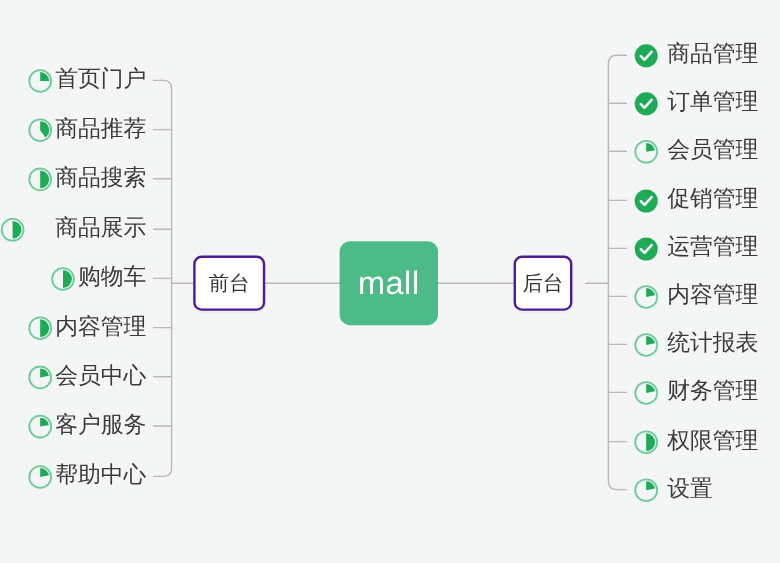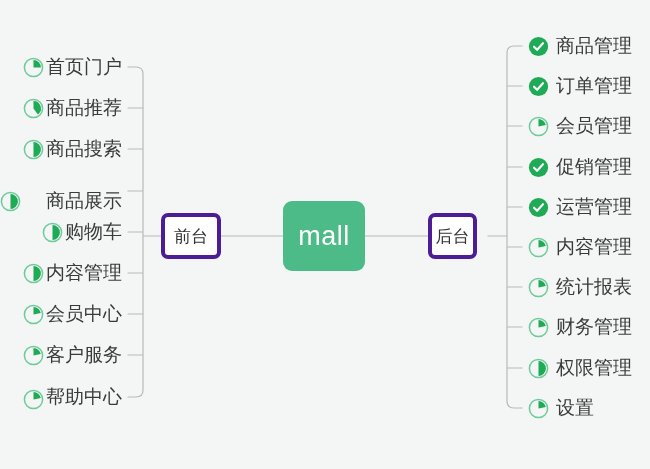--- a/index.html
+++ b/index.html
@@ -59,21 +59,21 @@
     height: 21px;
     flex: 0 0 21px;
     position: relative;
   }
   .icon svg { display: block; }
 
   
   .node {
     position: absolute;
     background: #ffffff;
-    border: 4px solid #4c1d95;
+    border: 2px solid #4c1d95;
     border-radius: 7px;
     box-sizing: border-box;
     display: flex;
     align-items: center;
     justify-content: center;
     font-size: 17px;
     color: #333333;
     box-shadow: 0 1px 1px rgba(0,0,0,0.03);
   }
   .root {
@@ -133,21 +133,21 @@
       </div>
       <div class="leaf leaf-left" style="top: 136px; left: 0px; width: 122px;">
         <span class="icon">
           <svg width="21" height="21" viewBox="0 0 21 21" xmlns="http://www.w3.org/2000/svg">
       <circle cx="10.5" cy="10.5" r="9.1" fill="none" stroke="#6dcb9b" stroke-width="1.5"></circle>
       <path d="M 10.5 10.5 L 10.5 3.0999999999999996 A 7.4 7.4 0 0 1 10.50 17.90 Z" fill="#1faa55"></path>
     </svg>
         </span>
         <span class="leaf-label">商品搜索</span>
       </div>
-      <div class="leaf leaf-left" style="top: 188px; left: 0px; width: 122px; gap: 23px;">
+      <div class="leaf leaf-left" style="top: 178px; left: 0px; width: 122px; gap: 23px;">
         <span class="icon">
           <svg width="21" height="21" viewBox="0 0 21 21" xmlns="http://www.w3.org/2000/svg">
       <circle cx="10.5" cy="10.5" r="9.1" fill="none" stroke="#6dcb9b" stroke-width="1.5"></circle>
       <path d="M 10.5 10.5 L 10.5 3.0999999999999996 A 7.4 7.4 0 0 1 10.50 17.90 Z" fill="#1faa55"></path>
     </svg>
         </span>
         <span class="leaf-label">商品展示</span>
       </div>
       <div class="leaf leaf-left" style="top: 219px; left: 0px; width: 122px;">
         <span class="icon">
@@ -178,21 +178,21 @@
       </div>
       <div class="leaf leaf-left" style="top: 342px; left: 0px; width: 122px;">
         <span class="icon">
           <svg width="21" height="21" viewBox="0 0 21 21" xmlns="http://www.w3.org/2000/svg">
       <circle cx="10.5" cy="10.5" r="9.1" fill="none" stroke="#6dcb9b" stroke-width="1.5"></circle>
       <path d="M 10.5 10.5 L 10.5 3.0999999999999996 A 7.4 7.4 0 0 1 17.77 9.11 Z" fill="#1faa55"></path>
     </svg>
         </span>
         <span class="leaf-label">客户服务</span>
       </div>
-      <div class="leaf leaf-left" style="top: 384px; left: 0px; width: 122px; align-items: flex-end;">
+      <div class="leaf leaf-left" style="top: 384px; left: 0px; width: 122px;">
         <span class="icon">
           <svg width="21" height="21" viewBox="0 0 21 21" xmlns="http://www.w3.org/2000/svg">
       <circle cx="10.5" cy="10.5" r="9.1" fill="none" stroke="#6dcb9b" stroke-width="1.5"></circle>
       <path d="M 10.5 10.5 L 10.5 3.0999999999999996 A 7.4 7.4 0 0 1 17.77 9.11 Z" fill="#1faa55"></path>
     </svg>
         </span>
         <span class="leaf-label">帮助中心</span>
       </div>
     </div>
   <div id="right-items">

